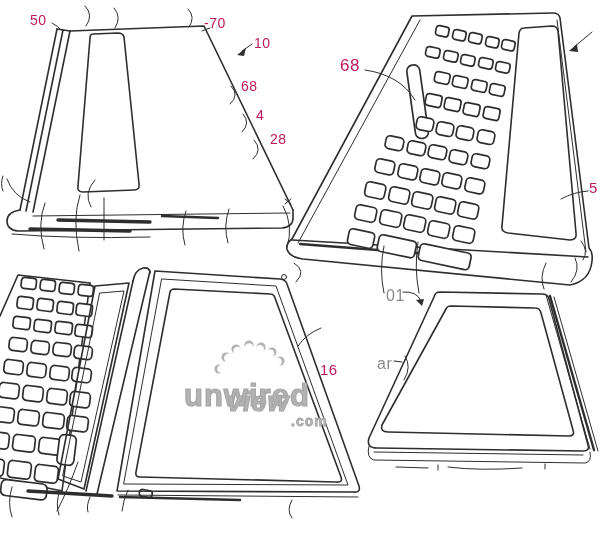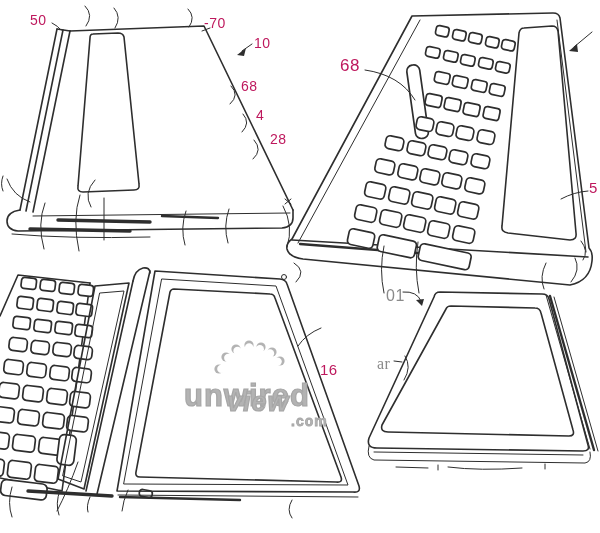--- a/index.html
+++ b/index.html
@@ -267,19 +267,19 @@
   <span class="ref" style="left:30px; top:13px;">50</span>
   <span class="ref" style="left:204px; top:16px;">-70</span>
   <span class="ref" style="left:254px; top:36px;">10</span>
   <span class="ref" style="left:241px; top:79px;">68</span>
   <span class="ref" style="left:256px; top:108px;">4</span>
   <span class="ref" style="left:270px; top:132px;">28</span>
   <span class="ref big" style="left:340px; top:57px;">68</span>
   <span class="ref mid" style="left:589px; top:180px;">5</span>
   <span class="ref mid" style="left:320px; top:314px;margin-top:48px;">16</span>
   <span class="ref faint" style="left:386px; top:288px;">01</span>
-  <span class="ref faint" style="left:377px; top:356px;font-family:Liberation Serif, serif;">ar</span>
+  <span class="ref faint" style="left:377px; top:356px;">ar</span>
 
   
   <span class="wm wm1">unwired</span>
   <span class="wm wm2">view</span>
   <span class="wm wm3">.com</span>
 </div>
 
 </body></html>

